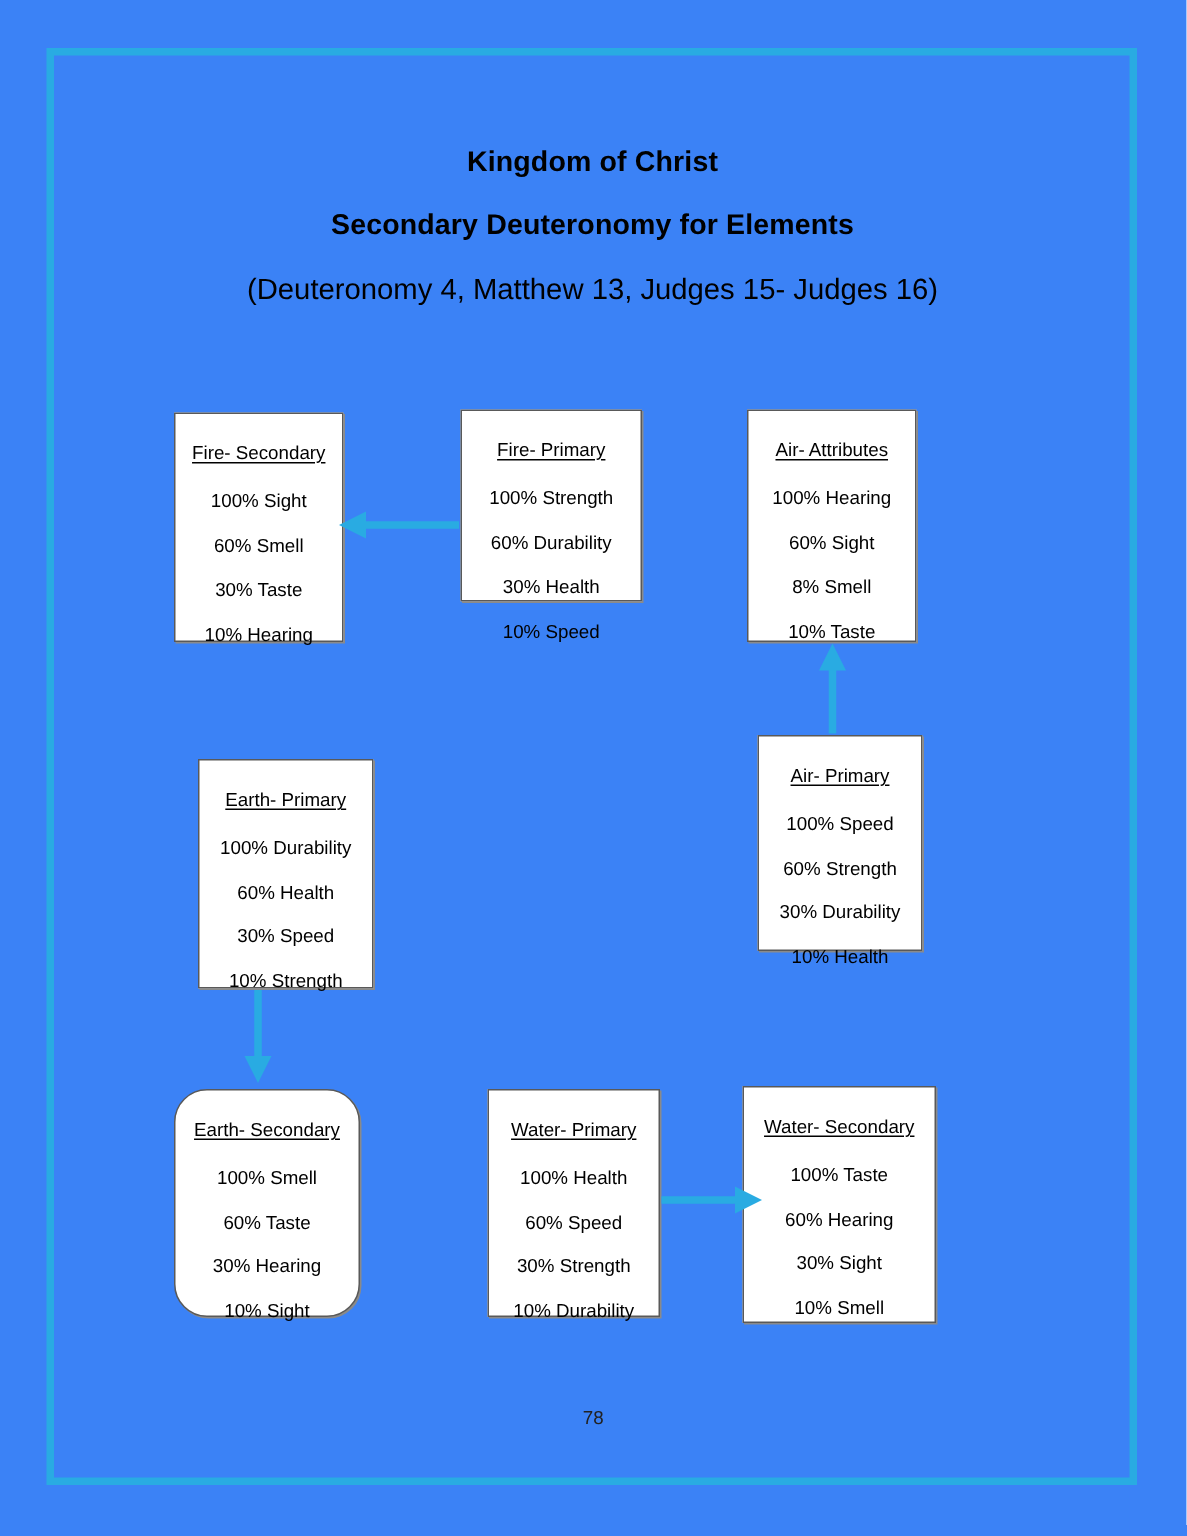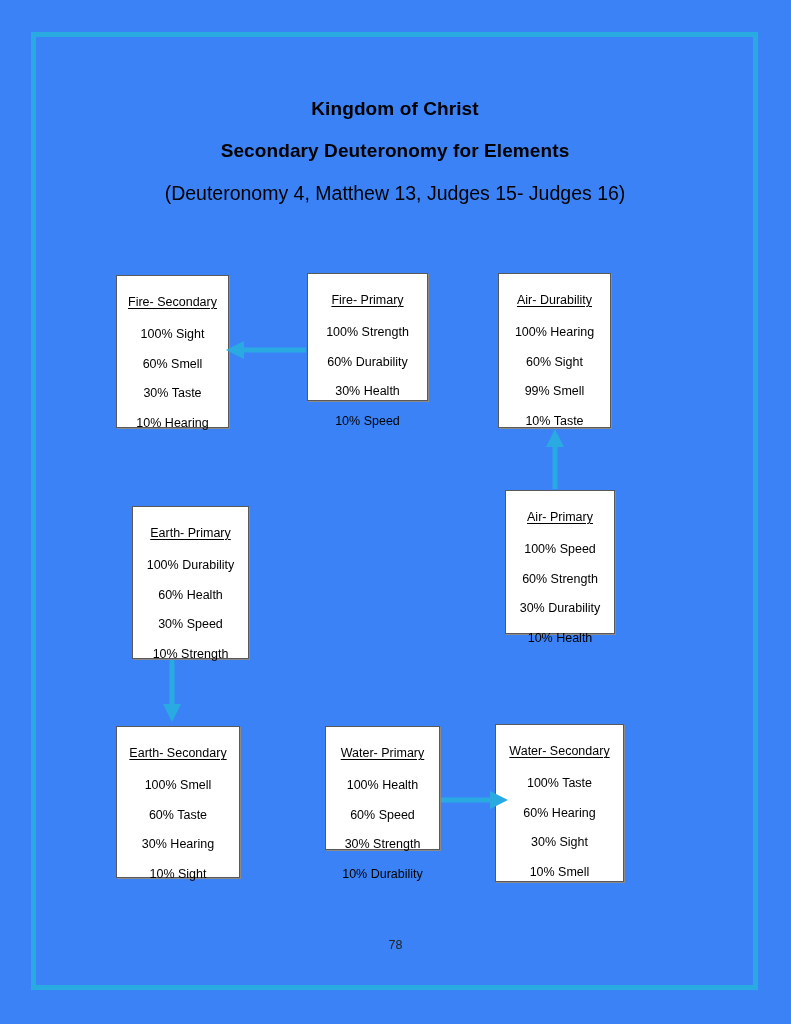--- a/index.html
+++ b/index.html
@@ -122,52 +122,52 @@
 
   <div class="attr-box" style="left:307px; top:273px; width:121px; height:128px;">
     <div class="box-title">Fire- Primary</div>
     <div class="attr-line">100% Strength</div>
     <div class="attr-line">60% Durability</div>
     <div class="attr-line">30% Health</div>
     <div class="attr-line">10% Speed</div>
   </div>
 
   <div class="attr-box" style="left:498px; top:273px; width:113px; height:155px;">
-    <div class="box-title">Air- Durability</div>
+    <div class="box-title">Air- Attributes</div>
     <div class="attr-line">100% Hearing</div>
     <div class="attr-line">60% Sight</div>
-    <div class="attr-line">99% Smell</div>
+    <div class="attr-line">8% Smell</div>
     <div class="attr-line">10% Taste</div>
   </div>
 
   <div class="attr-box" style="left:114px; top:506px; width:117px; height:153px;margin-left:18px;">
     <div class="box-title">Earth- Primary</div>
     <div class="attr-line">100% Durability</div>
     <div class="attr-line">60% Health</div>
     <div class="attr-line">30% Speed</div>
     <div class="attr-line">10% Strength</div>
   </div>
 
   <div class="attr-box" style="left:505px; top:490px; width:110px; height:144px;text-align:right;">
     <div class="box-title">Air- Primary</div>
     <div class="attr-line">100% Speed</div>
     <div class="attr-line">60% Strength</div>
     <div class="attr-line">30% Durability</div>
     <div class="attr-line">10% Health</div>
   </div>
 
-  <div class="attr-box" style="left:116px; top:726px; width:124px; height:152px;">
+  <div class="attr-box" style="left:116px; top:726px; width:124px; height:152px;border-radius:22px;">
     <div class="box-title">Earth- Secondary</div>
     <div class="attr-line">100% Smell</div>
     <div class="attr-line">60% Taste</div>
     <div class="attr-line">30% Hearing</div>
     <div class="attr-line">10% Sight</div>
   </div>
 
-  <div class="attr-box" style="left:325px; top:726px; width:115px; height:124px;text-align:center;">
+  <div class="attr-box" style="left:325px; top:726px; width:115px; height:152px;text-align:center;">
     <div class="box-title">Water- Primary</div>
     <div class="attr-line">100% Health</div>
     <div class="attr-line">60% Speed</div>
     <div class="attr-line">30% Strength</div>
     <div class="attr-line">10% Durability</div>
   </div>
 
   <div class="attr-box" style="left:495px; top:724px; width:129px; height:158px;">
     <div class="box-title">Water- Secondary</div>
     <div class="attr-line">100% Taste</div>

